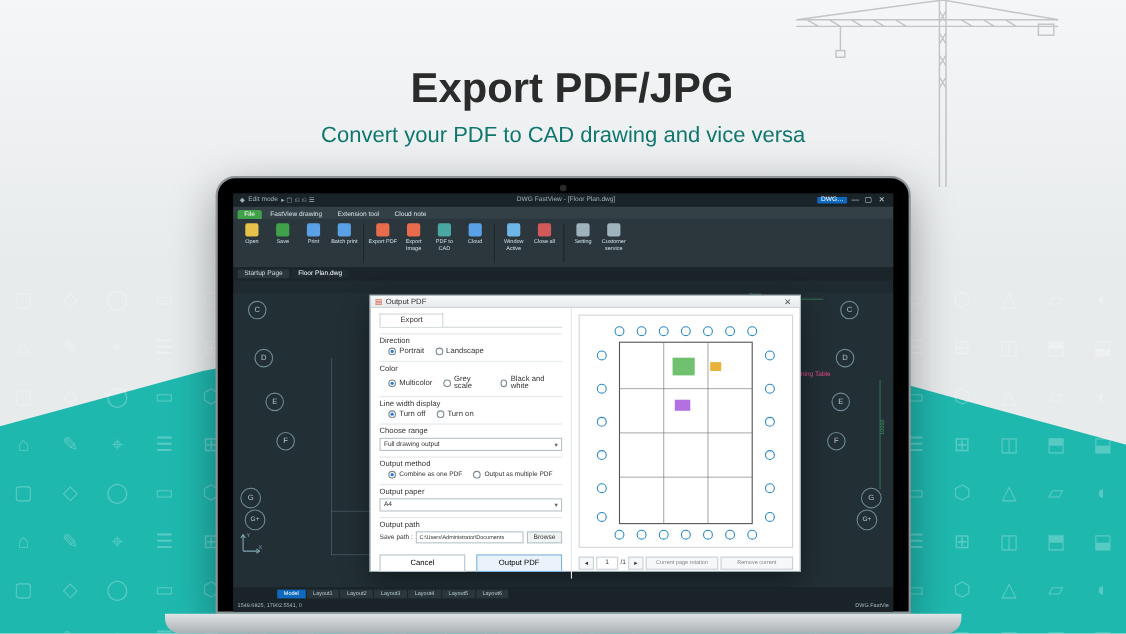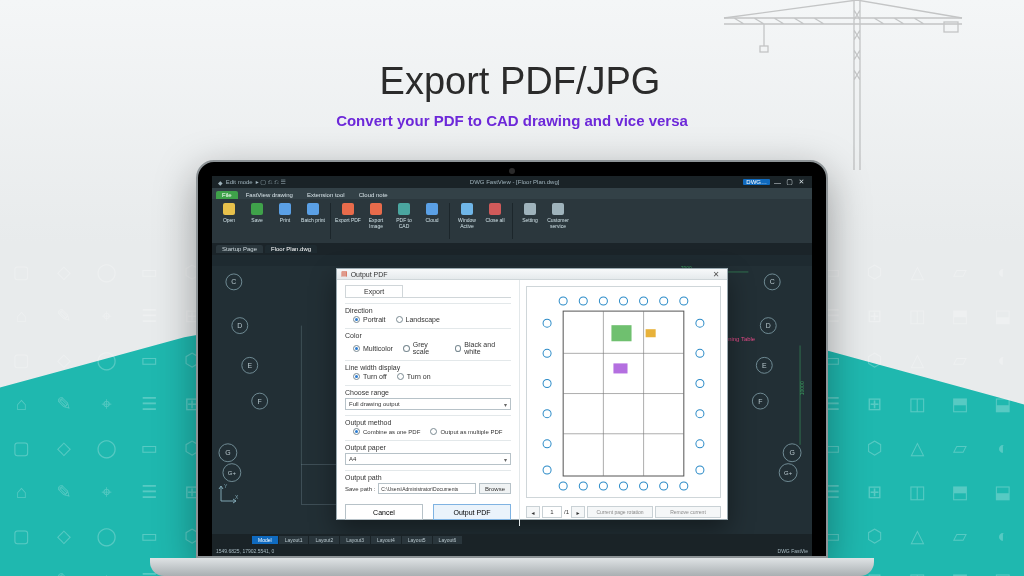--- a/index.html
+++ b/index.html
@@ -1,20 +1,20 @@
 <!DOCTYPE html>
 <html><head>
 <meta charset="utf-8">
 <style>
 *{box-sizing:border-box;margin:0;padding:0;font-family:Arial,Helvetica,sans-serif}
 body{width:1024px;height:576px;overflow:hidden;position:relative;background:#e8ebec}
 .hero{position:absolute;inset:0;background:linear-gradient(180deg,#f4f6f7 0%,#e8ebec 42%,#e8ebec 100%)}
 .wave{position:absolute;top:298px;left:0;right:0;height:280px;background:#1fb8af;clip-path:polygon(0 32%,8% 24%,18% 14%,30% 6%,44% 2%,56% 2%,66% 6%,78% 16%,88% 26%,100% 38%,100% 100%,0 100%)}
-.headline{position:absolute;top:60px;left:16px;right:0;text-align:center;font-size:38px;font-weight:400;color:#2b2b2b}
-.subhead{position:absolute;top:112px;left:0;right:0;text-align:center;font-size:15px;color:#6d28d9;font-weight:700}
+.headline{position:absolute;top:60px;left:16px;right:0;text-align:center;font-size:38px;font-weight:700;color:#2b2b2b}
+.subhead{position:absolute;top:112px;left:0;right:0;text-align:center;font-size:20px;color:#0f766e;font-weight:400}
 .bgicons{position:absolute;top:250px;left:0;right:0;bottom:0;display:grid;grid-template-columns:repeat(24,1fr);grid-auto-rows:44px;gap:0;color:rgba(255,255,255,.25);font-size:18px;pointer-events:none}
 .bgicons span{display:flex;align-items:center;justify-content:center}
 .bgblueprint{position:absolute;top:0;left:0;right:0;height:260px;opacity:.15;background:
  linear-gradient(90deg,transparent 0,transparent 20%,rgba(0,0,0,.15) 20.2%,transparent 20.4%) 0 0/40px 40px,
  linear-gradient(0deg,transparent 0,transparent 20%,rgba(0,0,0,.15) 20.2%,transparent 20.4%) 0 0/40px 40px}
 .crane{position:absolute;top:0;right:60px;width:260px;height:170px;opacity:.28}
 .crane svg{width:100%;height:100%}
 
 .laptop{position:absolute;left:196px;top:160px;width:632px;height:398px;border:2px solid #8e9497;border-radius:18px 18px 0 0;background:#000;box-shadow:0 12px 40px rgba(0,0,0,.35)}
 .laptop:before{content:"";position:absolute;top:6px;left:50%;transform:translateX(-50%);width:6px;height:6px;border-radius:50%;background:#2a2a2a}

